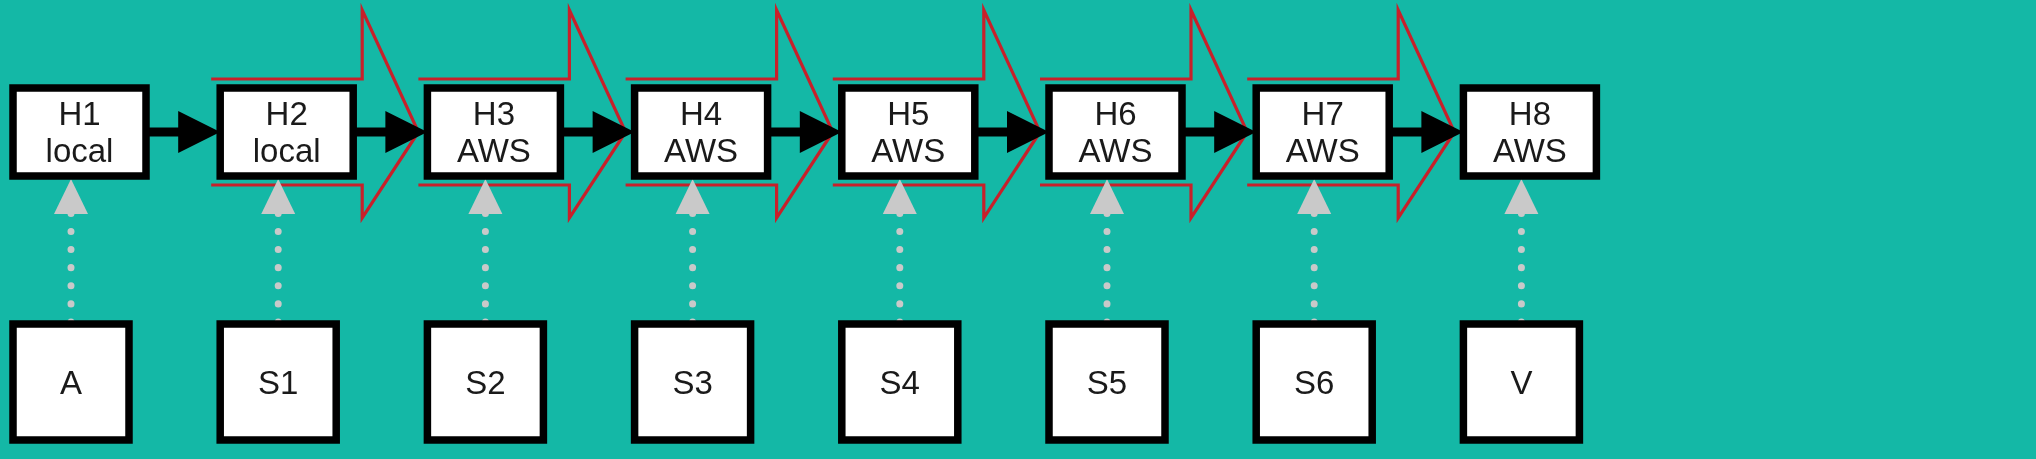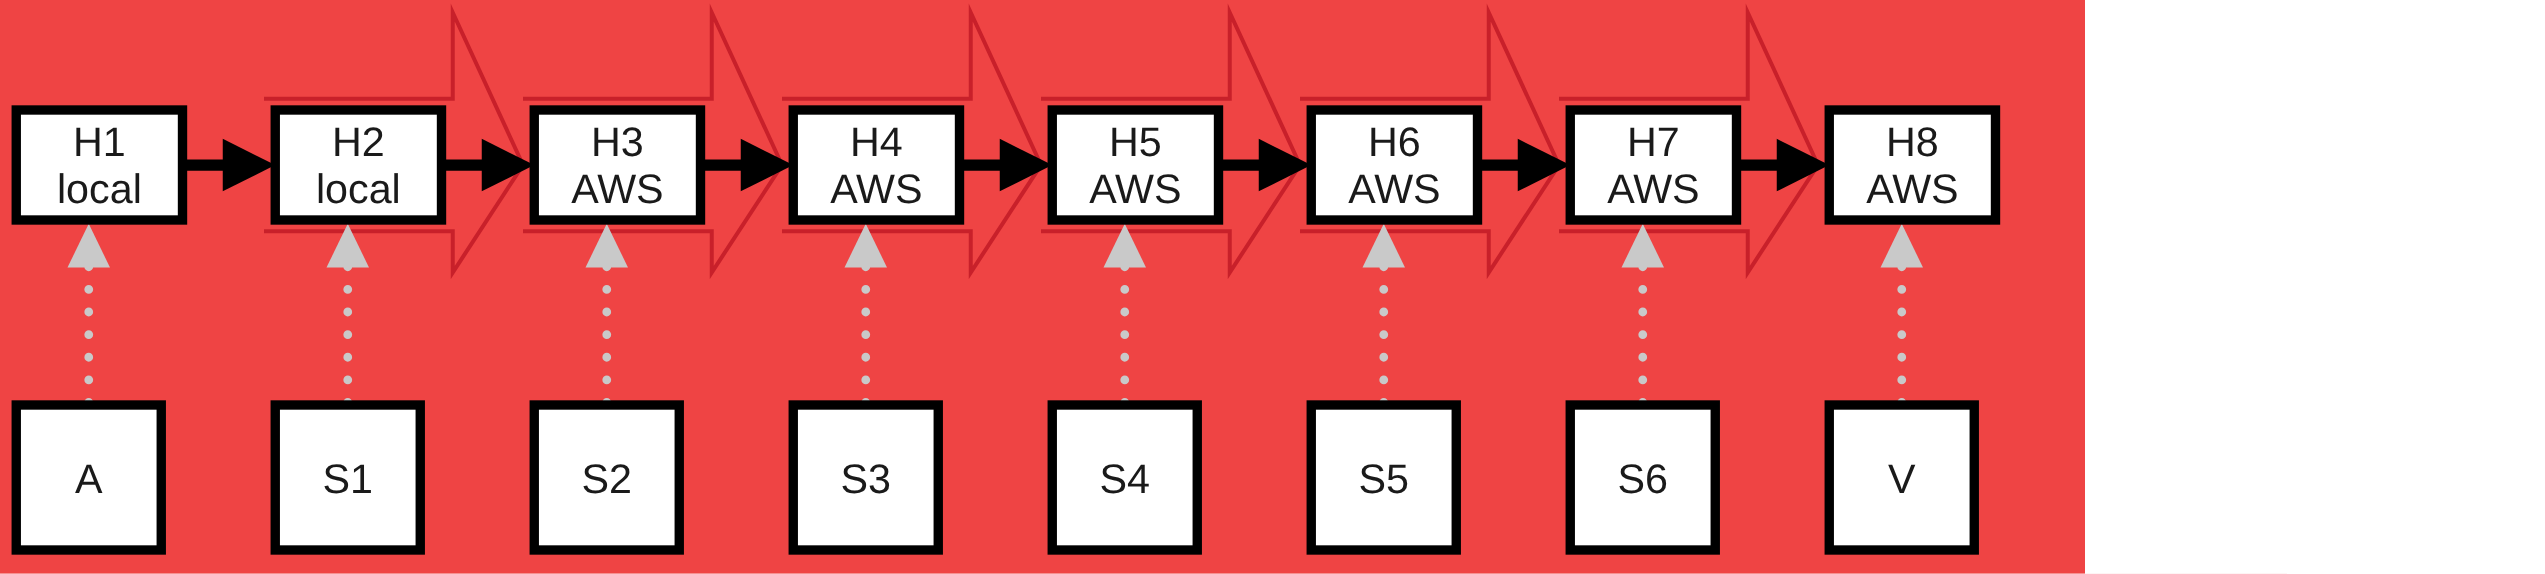--- a/index.html
+++ b/index.html
@@ -1,18 +1,18 @@
 <!DOCTYPE html>
 <html><head>
 <meta charset="utf-8">
 <style>
   html,body{margin:0;padding:0;background:#ffffff;}
   body{width:2036px;height:459px;overflow:hidden;
        font-family:"Liberation Sans","DejaVu Sans",sans-serif;}
-  #stage{position:relative;width:1668px;height:459px;background:#ef4444;}
+  #stage{position:relative;width:2036px;height:459px;background:#14b8a6;}
   svg{display:block;}
   .node-label{font-family:"Liberation Sans","DejaVu Sans",sans-serif;
               font-size:33px;fill:#1a1a1a;text-anchor:middle;}
   .node-label-sub{font-family:"Liberation Sans","DejaVu Sans",sans-serif;
               font-size:33px;fill:#1a1a1a;text-anchor:middle;}
 </style>
 </head>
 <body>
 
 <div id="stage">

